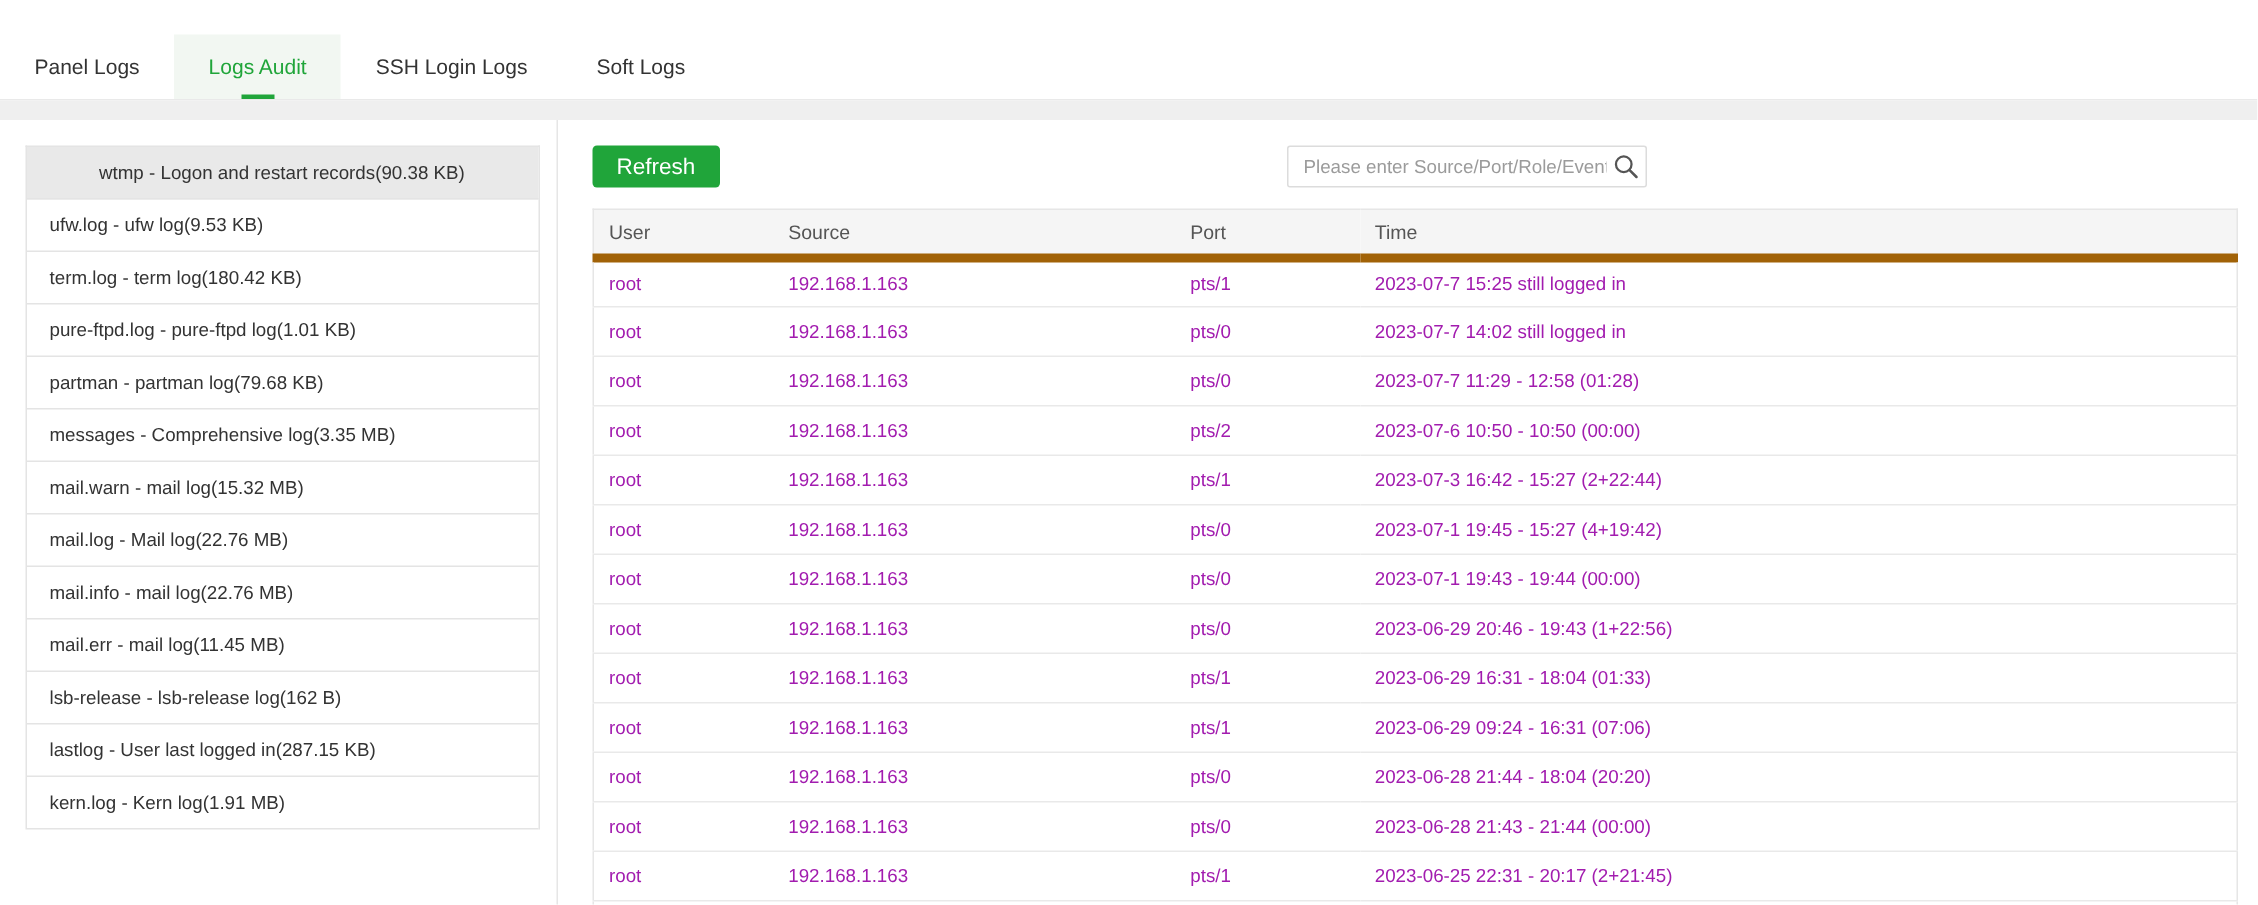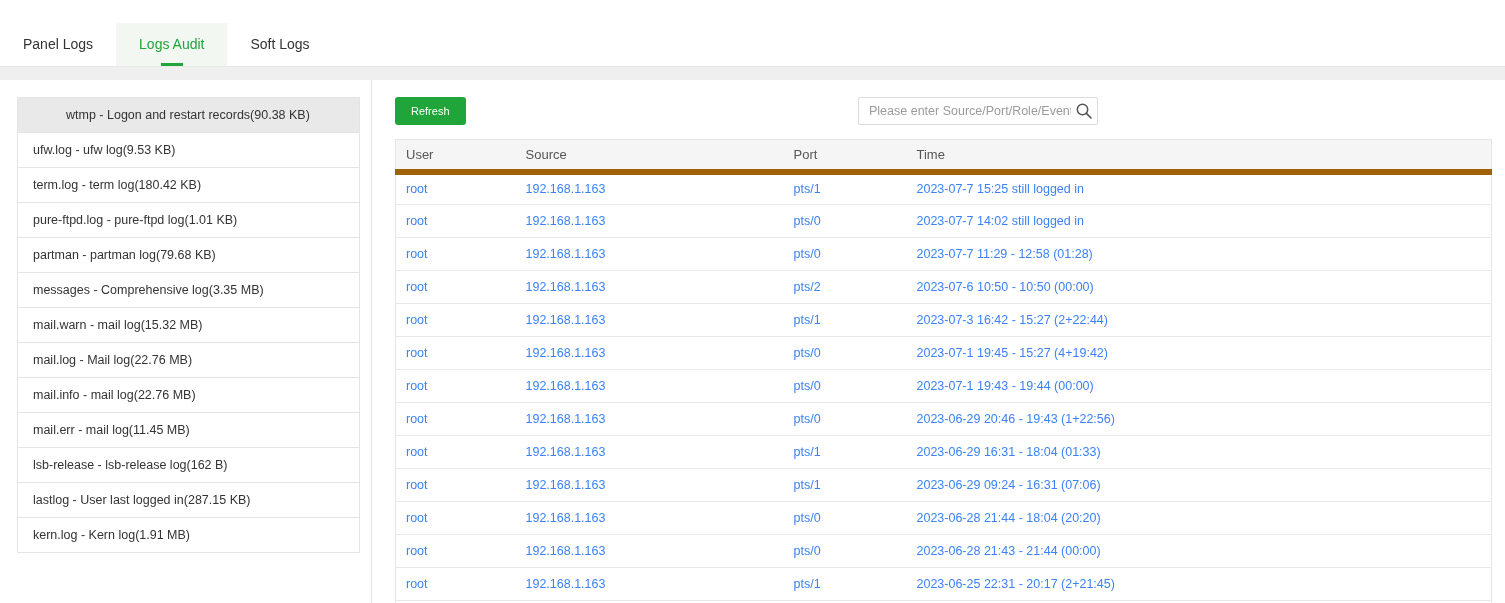--- a/index.html
+++ b/index.html
@@ -89,21 +89,21 @@
     height: 28px;
     margin-bottom: 14px;
   }
   .btn-refresh {
     background: var(--accent, #20a53a);
     color: #fff;
     border: none;
     border-radius: 3px;
     height: 28px;
     padding: 0 16px;
-    font-size: 11px;
+    font-size: 15px;
     font-family: inherit;
     cursor: pointer;
   }
   .search-wrap {
     position: absolute;
     left: 463px;
     top: 0;
     width: 240px;
     height: 28px;
   }
@@ -142,35 +142,36 @@
     font-weight: 400;
     text-align: left;
     padding-left: 10px;
     color: #555;
     font-size: 13px;
     border-bottom: 6px solid #a16207;
   }
   .log-table td {
     height: 33px;
     padding-left: 10px;
-    color: #3b82f6;
+    color: #a21caf;
     white-space: nowrap;
     overflow: hidden;
   }
   .log-table tbody tr + tr td { border-top: 1px solid #e9e9e9; }
   .col-user   { width: 120px; }
   .col-source { width: 268px; }
   .col-port   { width: 123px; }
 </style>
 </head>
 <body>
 
 <div class="tabbar">
     <div class="tab">Panel Logs</div>
     <div class="tab active">Logs Audit</div>
+    <div class="tab">SSH Login Logs</div>
     <div class="tab">Soft Logs</div>
   </div>
 
 <div class="page-strip"></div>
 
 <div class="content">
 
   <div class="left-col">
     <div class="log-list">
         <div class="log-item selected">wtmp - Logon and restart records(90.38 KB)</div>

